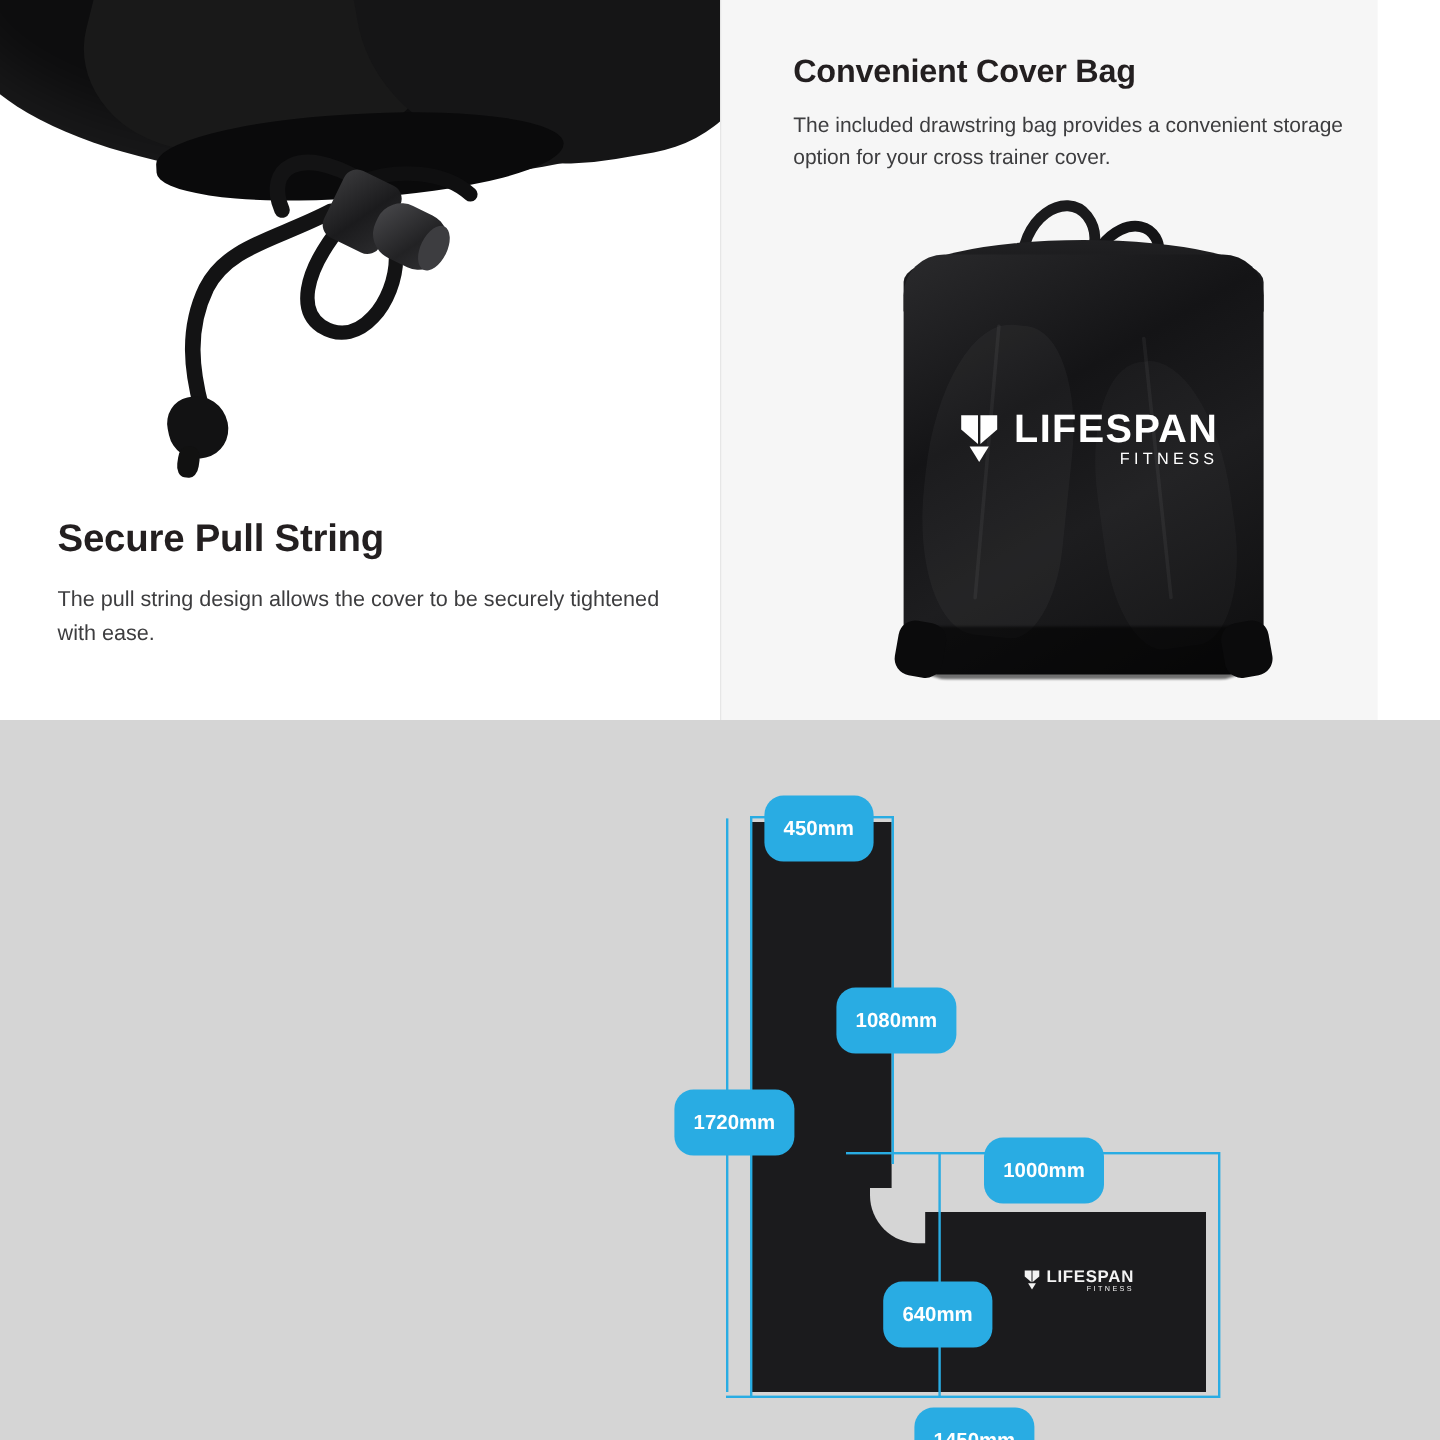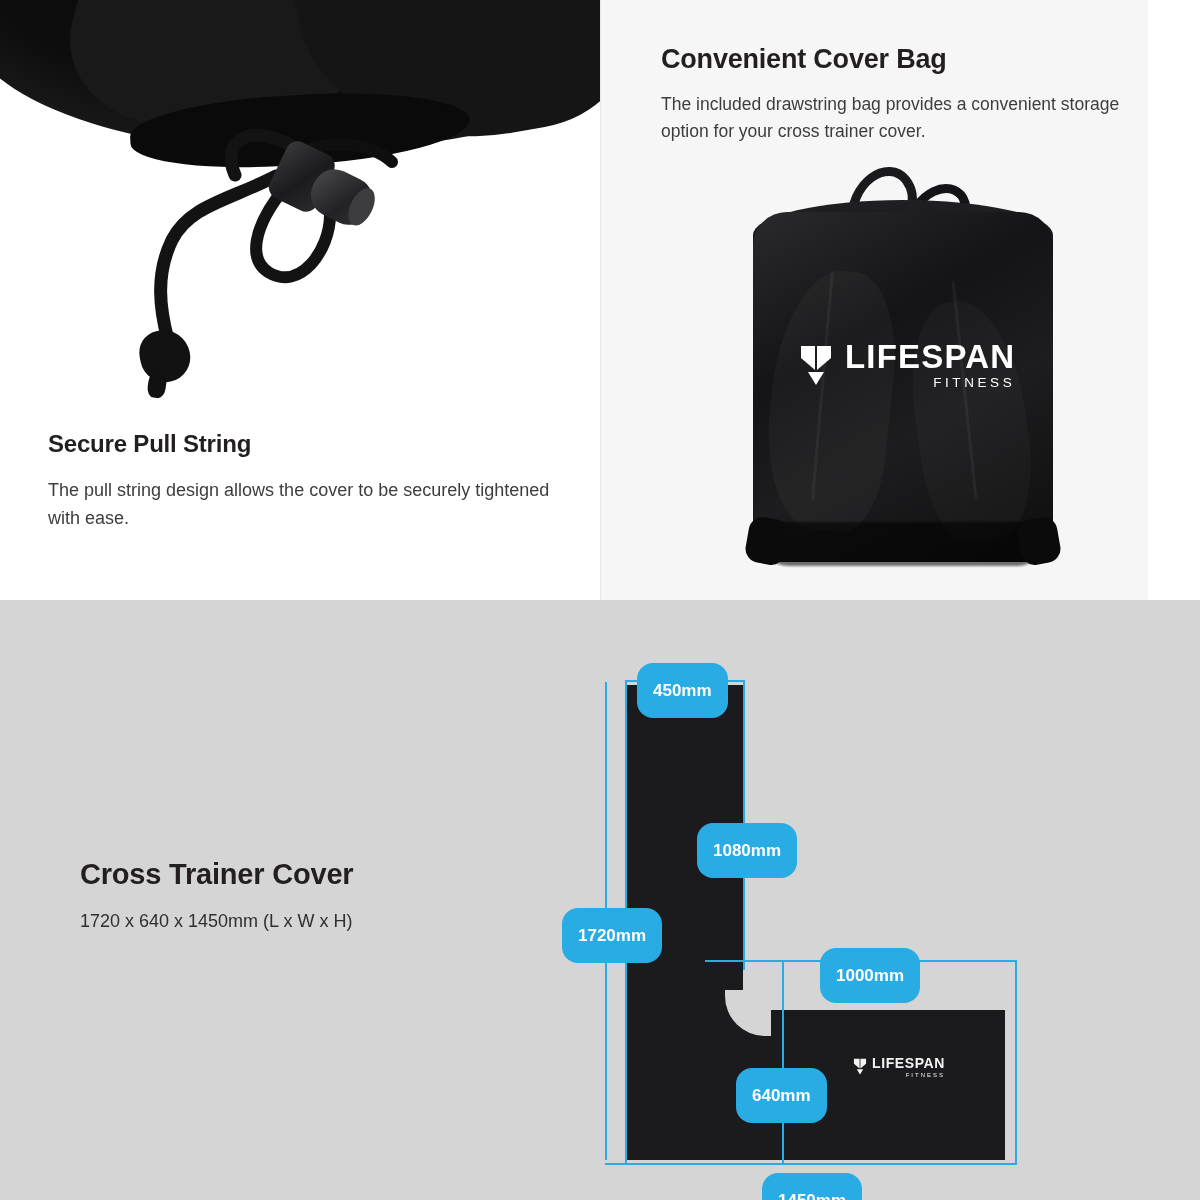--- a/index.html
+++ b/index.html
@@ -68,21 +68,21 @@
     background: #121213; border-radius: 45% 55% 50% 50%;
     transform: rotate(-12deg);
   }
   .knot-tail {
     position: absolute; left: 148px; top: 372px; width: 18px; height: 26px;
     background: #111; border-radius: 40%; transform: rotate(8deg);
   }
 
   .tl-text { position: absolute; left: 48px; top: 430px; width: 520px; }
   .heading {
-    font-size: 24px; font-weight: 700; color: #231f20; letter-spacing: -0.2px;
+    font-size: 32px; font-weight: 700; color: #231f20; letter-spacing: -0.2px;
   }
   .subtext {
     margin-top: 18px; font-size: 18px; line-height: 1.58; color: #3d3d3f;
     font-weight: 400;
   }
 
   
   .panel-top-right {
     position: absolute; left: 600px; top: 0; width: 548px; height: 600px;
     background: #f6f6f6; border-left: 1px solid #e6e6e6;
@@ -254,24 +254,20 @@
         </svg>
         <div class="logo-text">
           <div class="logo-word">LIFESPAN</div>
           <div class="logo-sub">FITNESS</div>
         </div>
       </div>
     </div>
   </div>
 
   <div class="panel-bottom">
-    <div class="bl-text">
-      <div class="heading">Cross Trainer Cover</div>
-      <div class="dims">1720 x 640 x 1450mm (L x W x H)</div>
-    </div>
 
     <div class="diagram">
 
       <div class="cover-shape">
         <div class="shape-v"></div>
         <div class="shape-h"></div>
         <div class="shape-inner-corner"></div>
         <div class="shape-logo">
           <svg class="lm" viewBox="0 0 34 42">
             <path d="M2 2 L16 2 L16 26 L2 14 Z" fill="#ffffff"></path>

